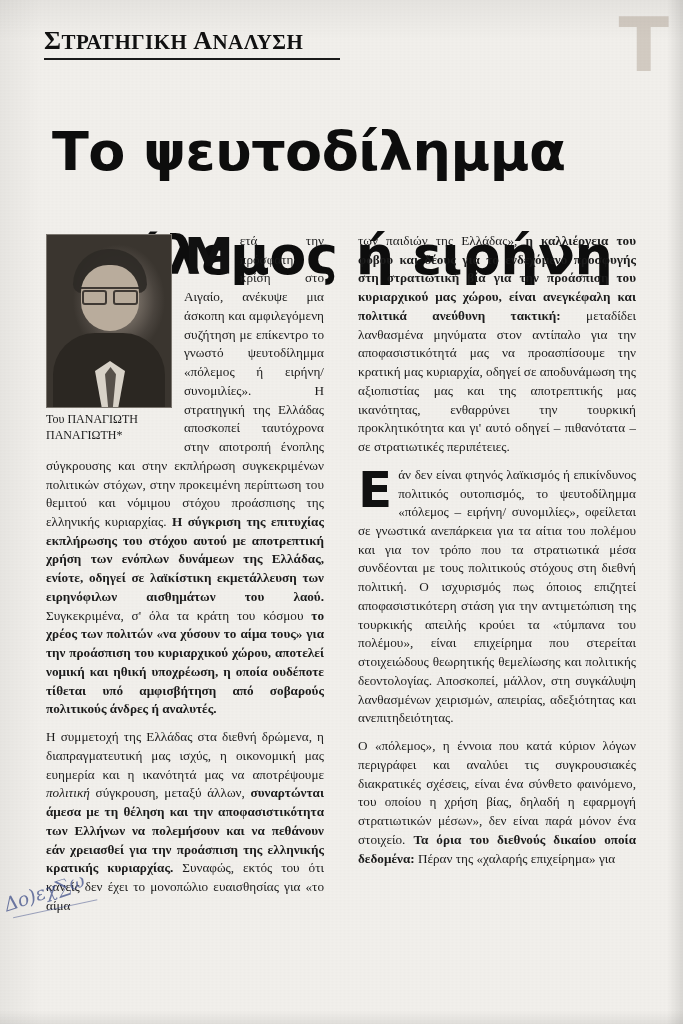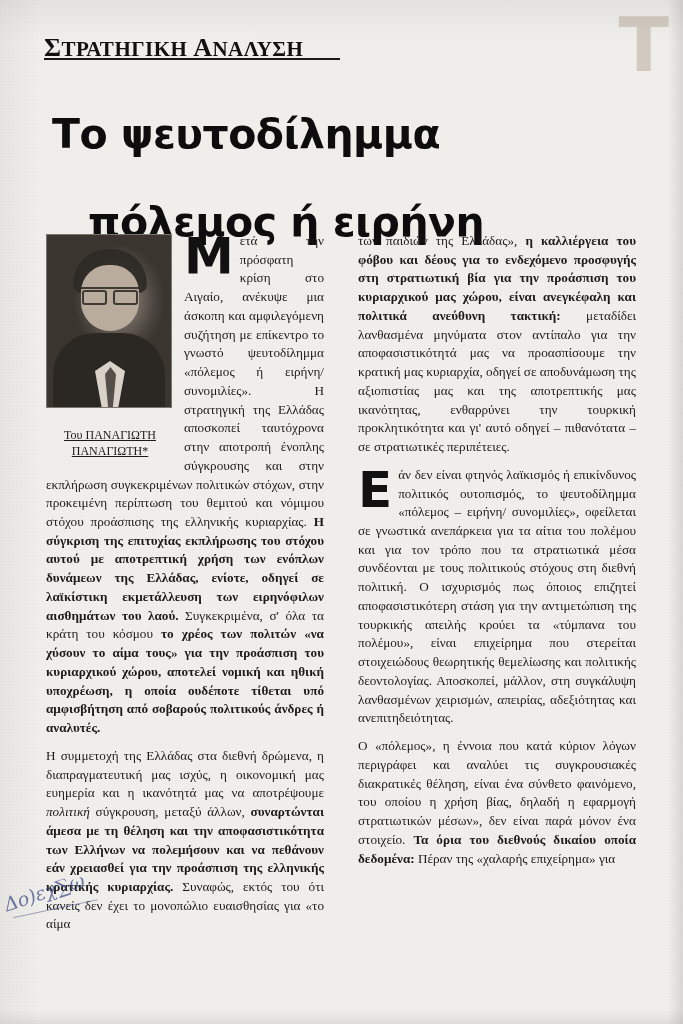--- a/index.html
+++ b/index.html
@@ -45,21 +45,21 @@
     left: 0; bottom: 0;
     width: 683px; height: 14px;
     background: linear-gradient(to top, rgba(0,0,0,0.07), rgba(0,0,0,0));
     pointer-events: none;
   }
 
   
   .kicker {
     position: absolute;
     left: 44px;
-    top: 33px;
+    top: 26px;
     width: 300px;
     font-family: "Liberation Serif", serif;
     font-weight: bold;
     font-size: 21px;
     letter-spacing: 0.5px;
     color: #111;
     white-space: nowrap;
   }
   .kicker .big { font-size: 26px; }
   .kicker-rule {
@@ -72,21 +72,21 @@
   }
 
   
   .headline {
     position: absolute;
     left: 52px;
     top: 80px;
     width: 580px;
     font-family: "DejaVu Sans", sans-serif;
     font-weight: bold;
-    font-size: 41px;
+    font-size: 54px;
     line-height: 1.32;
     color: #0d0d0d;
     letter-spacing: -0.5px;
   }
   .headline .l2 { padding-left: 36px; display: block; margin-top: 33px; }
 
   
   .ghost-t {
     position: absolute;
     right: 14px;
@@ -183,27 +183,26 @@
     position: absolute; left: 48px; bottom: 0; width: 30px; height: 46px;
     background: #d8d2c8;
     clip-path: polygon(50% 0, 100% 22%, 78% 100%, 22% 100%, 0 22%);
   }
   .photo .tie {
     position: absolute; left: 58px; bottom: 0; width: 11px; height: 40px;
     background: #56504a;
     clip-path: polygon(50% 0, 100% 18%, 72% 100%, 28% 100%, 0 18%);
   }
   .caption {
-    margin-top: 20px;
+    margin-top: 4px;
     font-size: 12px;
     line-height: 1.3;
-    text-align: center;
+    text-align: left;
     color: #1b1b1b;
     font-family: "Liberation Serif", serif;
-    text-decoration: underline;
   }
 
   
   .scrawl {
     position: absolute;
     left: 8px;
     bottom: 86px;
     width: 96px;
     height: 60px;
     transform: rotate(-18deg);
@@ -275,21 +274,21 @@
 
       <p>
         <span>των παιδιών της Ελλάδας», </span><span class="b">η καλλιέργεια του φόβου και δέους για το ενδεχόμενο προσφυγής στη στρατιωτική βία για την προάσπιση του κυριαρχικού μας χώρου, είναι ανεγκέφαλη και πολιτικά ανεύθυνη τακτική:</span><span> μεταδίδει λανθασμένα μηνύματα στον αντίπαλο για την αποφασιστικότητά μας να προασπίσουμε την κρατική μας κυριαρχία, οδηγεί σε αποδυνάμωση της αξιοπιστίας μας και της αποτρεπτικής μας ικανότητας, ενθαρρύνει την τουρκική προκλητικότητα και γι' αυτό οδηγεί – πιθανότατα – σε στρατιωτικές περιπέτειες.</span>
       </p>
 
       <p>
         <span class="dropcap">Ε</span><span>άν δεν είναι φτηνός λαϊκισμός ή επικίνδυνος πολιτικός ουτοπισμός, το ψευτοδίλημμα «πόλεμος – ειρήνη/ συνομιλίες», οφείλεται σε γνωστικά ανεπάρκεια για τα αίτια του πολέμου και για τον τρόπο που τα στρατιωτικά μέσα συνδέονται με τους πολιτικούς στόχους στη διεθνή πολιτική. Ο ισχυρισμός πως όποιος επιζητεί αποφασιστικότερη στάση για την αντιμετώπιση της τουρκικής απειλής κρούει τα «τύμπανα του πολέμου», είναι επιχείρημα που στερείται στοιχειώδους θεωρητικής θεμελίωσης και πολιτικής δεοντολογίας. Αποσκοπεί, μάλλον, στη συγκάλυψη λανθασμένων χειρισμών, απειρίας, αδεξιότητας και ανεπιτηδειότητας.</span>
       </p>
 
       <p>
-        <span>Ο «πόλεμος», η έννοια που κατά κύριον λόγων περιγράφει και αναλύει τις συγκρουσιακές διακρατικές θέληση, είναι ένα σύνθετο φαινόμενο, του οποίου η χρήση βίας, δηλαδή η εφαρμογή στρατιωτικών μέσων», δεν είναι παρά μόνον ένα στοιχείο. </span><span class="b">Τα όρια του διεθνούς δικαίου οποία δεδομένα:</span><span> Πέραν της «χαλαρής επιχείρημα» για</span>
+        <span>Ο «πόλεμος», η έννοια που κατά κύριον λόγων περιγράφει και αναλύει τις συγκρουσιακές διακρατικές σχέσεις, είναι ένα σύνθετο φαινόμενο, του οποίου η χρήση βίας, δηλαδή η εφαρμογή στρατιωτικών μέσων», δεν είναι παρά μόνον ένα στοιχείο. </span><span class="b">Τα όρια του διεθνούς δικαίου οποία δεδομένα:</span><span> Πέραν της «χαλαρής επιχείρημα» για</span>
       </p>
 
     </div>
   </div>
 
   <div class="scrawl">
     <span>Δο)εχ∑ω</span>
     <span class="scrawl-line"></span>
   </div>
 

